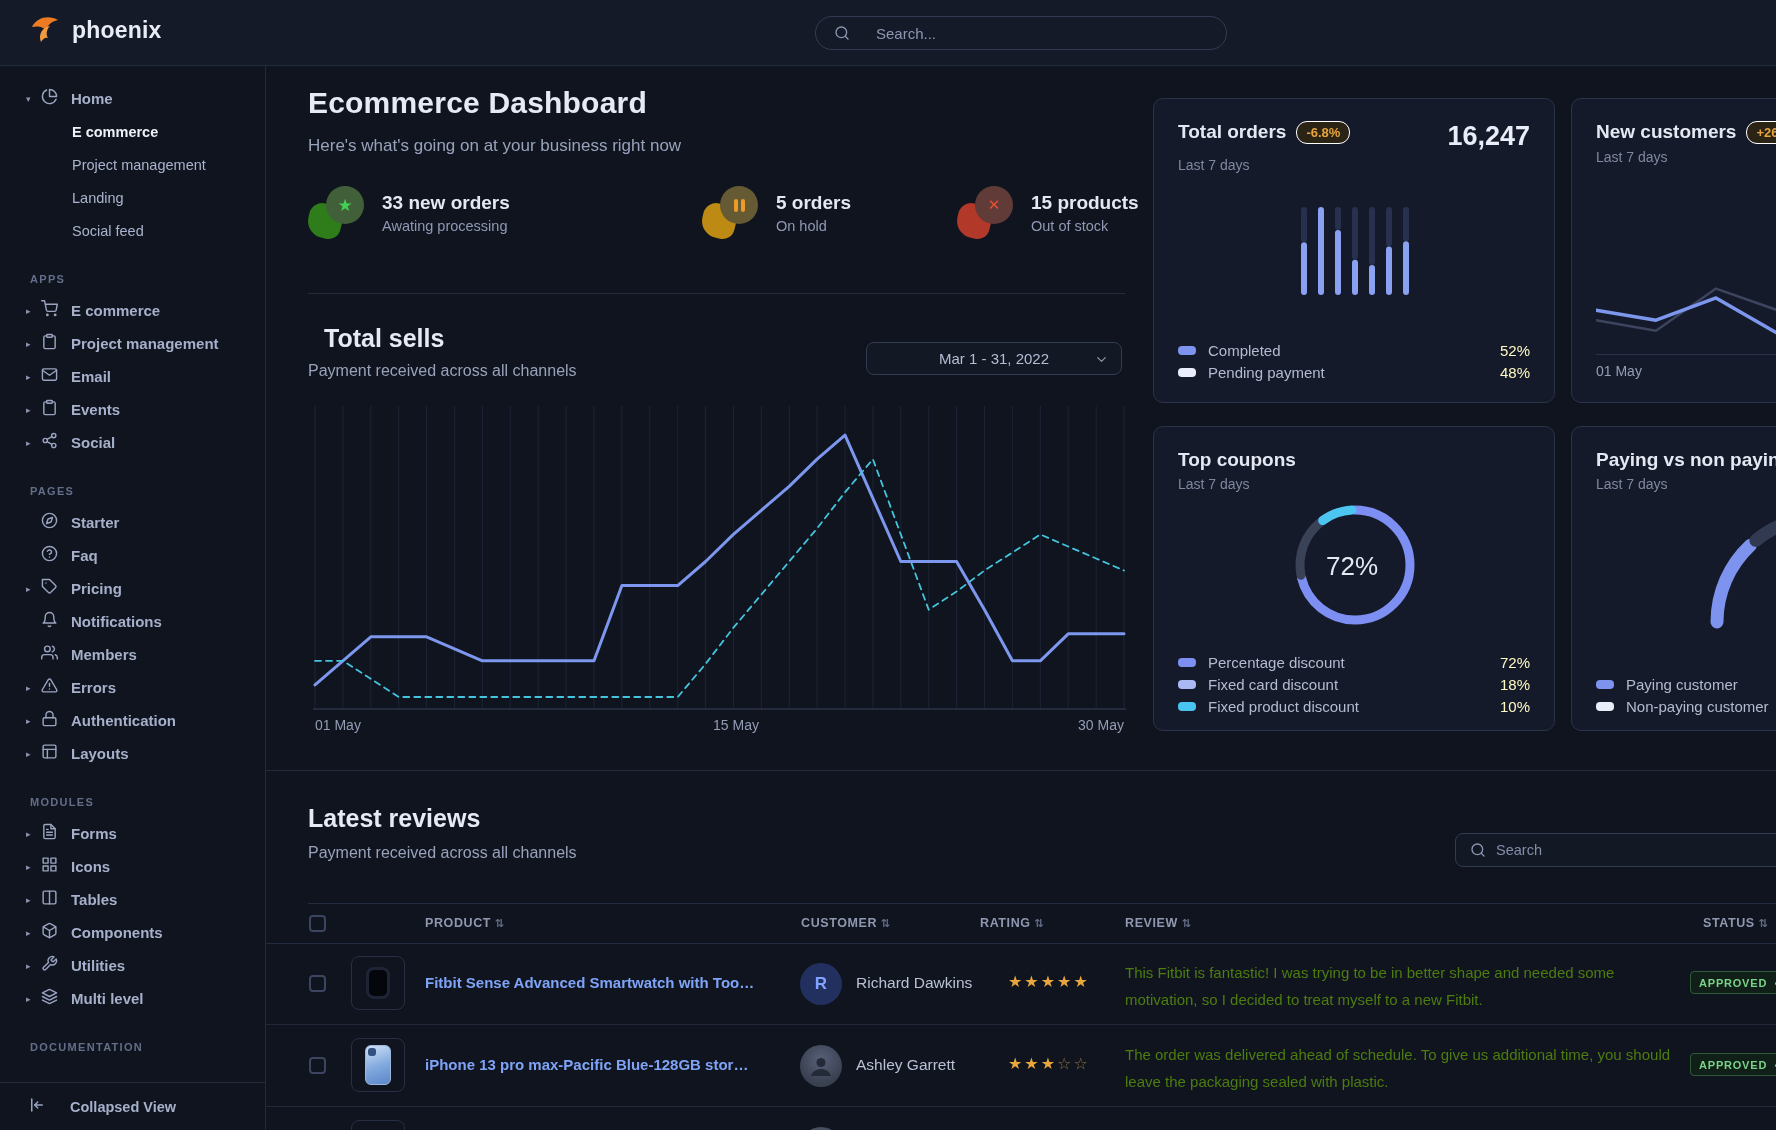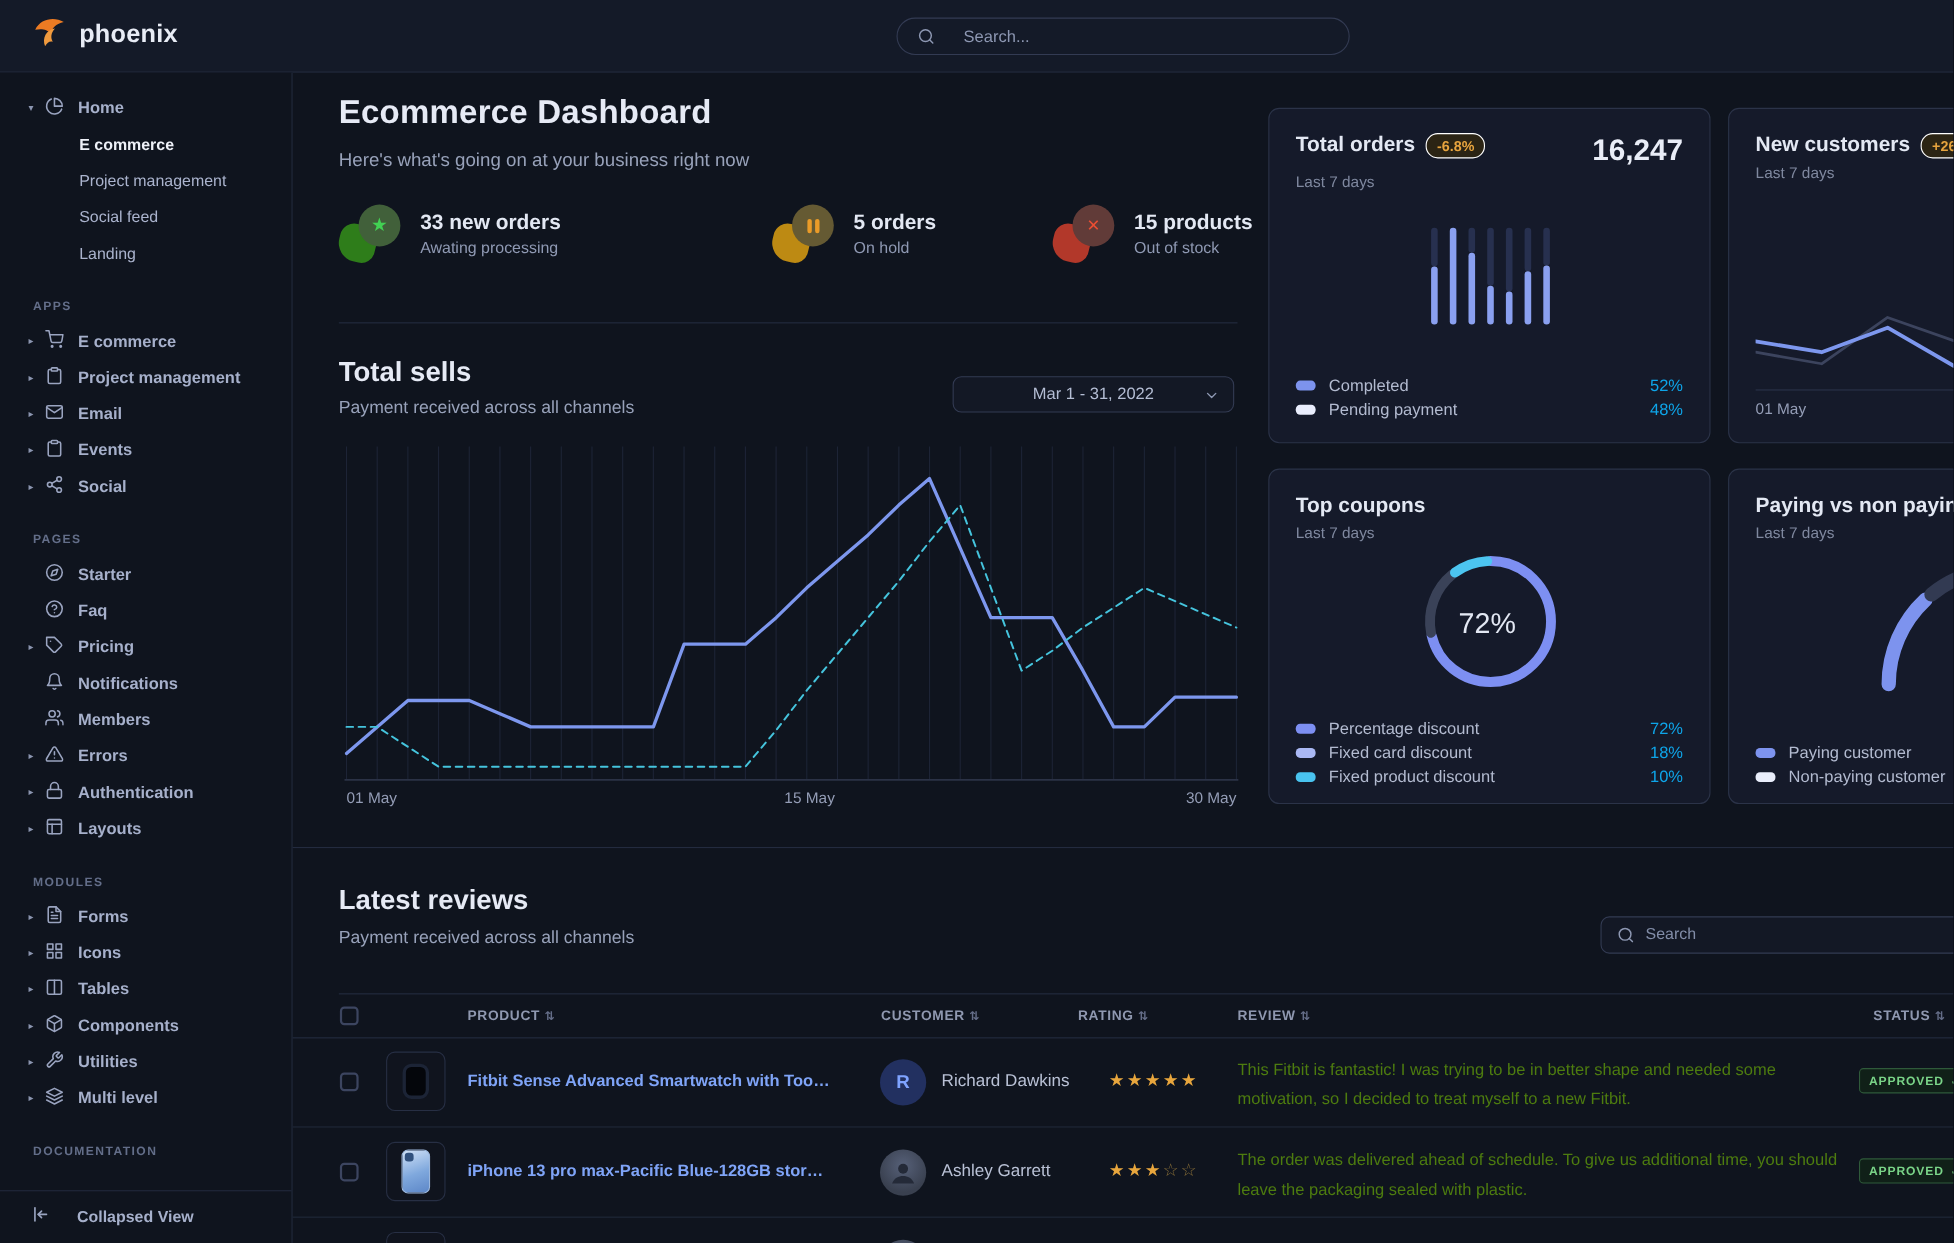--- a/index.html
+++ b/index.html
@@ -64,21 +64,21 @@
   .card { position:absolute; width:402px; height:305px; background:#151a2a; border:1px solid #2b3348; border-radius:10px; padding:22px 24px; }
   .card-head { display:flex; align-items:flex-start; }
   .card-title { font-size:19px; font-weight:800; color:#e3e8f3; white-space:nowrap; }
   .badge-warn { margin-left:10px; font-size:13px; font-weight:700; color:#e7a43e; background:#2b2414; border:1px solid #ffffff; padding:3px 9px; border-radius:11px; white-space:nowrap; }
   .card-value { margin-left:auto; font-size:27px; font-weight:800; color:#e9edf7; }
   .card-period { font-size:14px; color:#7f889f; margin-top:5px; }
   .legend { position:absolute; left:24px; right:24px; }
   .legend-row { display:flex; align-items:center; height:22px; }
   .legend-sw { width:18px; height:9px; border-radius:4px; margin-right:12px; flex:0 0 18px; }
   .legend-lb { font-size:15px; color:#b3bbd0; }
-  .legend-val { margin-left:auto; font-size:15px; color:#0ea5e9;text-align:right; }
+  .legend-val { margin-left:auto; font-size:15px; color:#fef9c3;text-align:right; }
   .donut-center { position:absolute; font-size:26px; color:#e3e8f3; }
 
   
   .search-sm { position:absolute; left:1455px; top:833px; width:340px; height:34px; border:1px solid #333b53; border-radius:8px; display:flex; align-items:center; gap:10px; padding:0 14px; background:#131825; }
   .search-sm input { background:transparent; border:none; outline:none; color:#aab2c8; font-size:14.5px; width:100%; font-family:inherit; }
   .search-sm input::placeholder { color:#828da8; }
   .th-label { position:absolute; top:916px; font-size:12.5px; font-weight:700; letter-spacing:0.6px; color:#8f98b0; cursor:pointer; }
   .sort { color:#646d88; font-size:11px; margin-left:4px; }
   .cbx { position:absolute; width:17px; height:17px; border:2px solid #3c4560; border-radius:4px; background:transparent; cursor:pointer; }
   .trow { position:absolute; left:266px; width:1510px; height:82px; border-bottom:1px solid #202839; }
@@ -132,24 +132,24 @@
             </svg></span>
           <span class="sb-label">Home</span>
         </div>
         <div class="sb-row child active">
           <span class="sb-label">E commerce</span>
         </div>
         <div class="sb-row child">
           <span class="sb-label">Project management</span>
         </div>
         <div class="sb-row child">
+          <span class="sb-label">Landing</span>
+        </div>
+        <div class="sb-row child">
           <span class="sb-label">Social feed</span>
-        </div>
-        <div class="sb-row child">
-          <span class="sb-label">Landing</span>
         </div>
         <div class="sb-section">APPS</div>
         <div class="sb-row">
           <span class="sb-caret">▸</span>
           <span class="sb-ic"><svg width="17" height="17" viewBox="0 0 24 24" fill="none" stroke="currentColor" stroke-width="2" stroke-linecap="round" stroke-linejoin="round">
               <circle cx="9" cy="21" r="1"></circle>
               <circle cx="20" cy="21" r="1"></circle>
               <path d="M1 1h4l2.68 13.39a2 2 0 0 0 2 1.61h9.72a2 2 0 0 0 2-1.61L23 6H6"></path>
             </svg></span>
           <span class="sb-label">E commerce</span>
@@ -366,21 +366,21 @@
         </span>
     <span>
           <div class="stat-value">15 products</div>
     <div class="stat-cap">Out of stock</div>
         </span>
       </div>
     </div>
 
   <div class="hline" style="left:308px; top:293px; width:817px;"></div>
 
-  <div class="sec-title" style="left:308px; top:324px;">Total sells</div>
+  <div class="sec-title" style="left:324px; top:324px;">Total sells</div>
   <div class="sec-sub" style="left:308px; top:362px;">Payment received across all channels</div>
   <div class="date-select">
     <span>Mar 1 - 31, 2022</span>
     <span class="chev"><svg width="15" height="15" viewBox="0 0 24 24" fill="none" stroke="currentColor" stroke-width="2" stroke-linecap="round" stroke-linejoin="round">
           <path d="M6 9l6 6 6-6"></path>
         </svg></span>
   </div>
   <svg id="total-sells-chart" style="position:absolute; left:313px; top:404px;" width="813" height="330">
       <line x1="2" y1="2" x2="2" y2="305" stroke="#1d2436" stroke-width="1"></line>
       <line x1="29.896551724137932" y1="2" x2="29.896551724137932" y2="305" stroke="#1d2436" stroke-width="1"></line>

